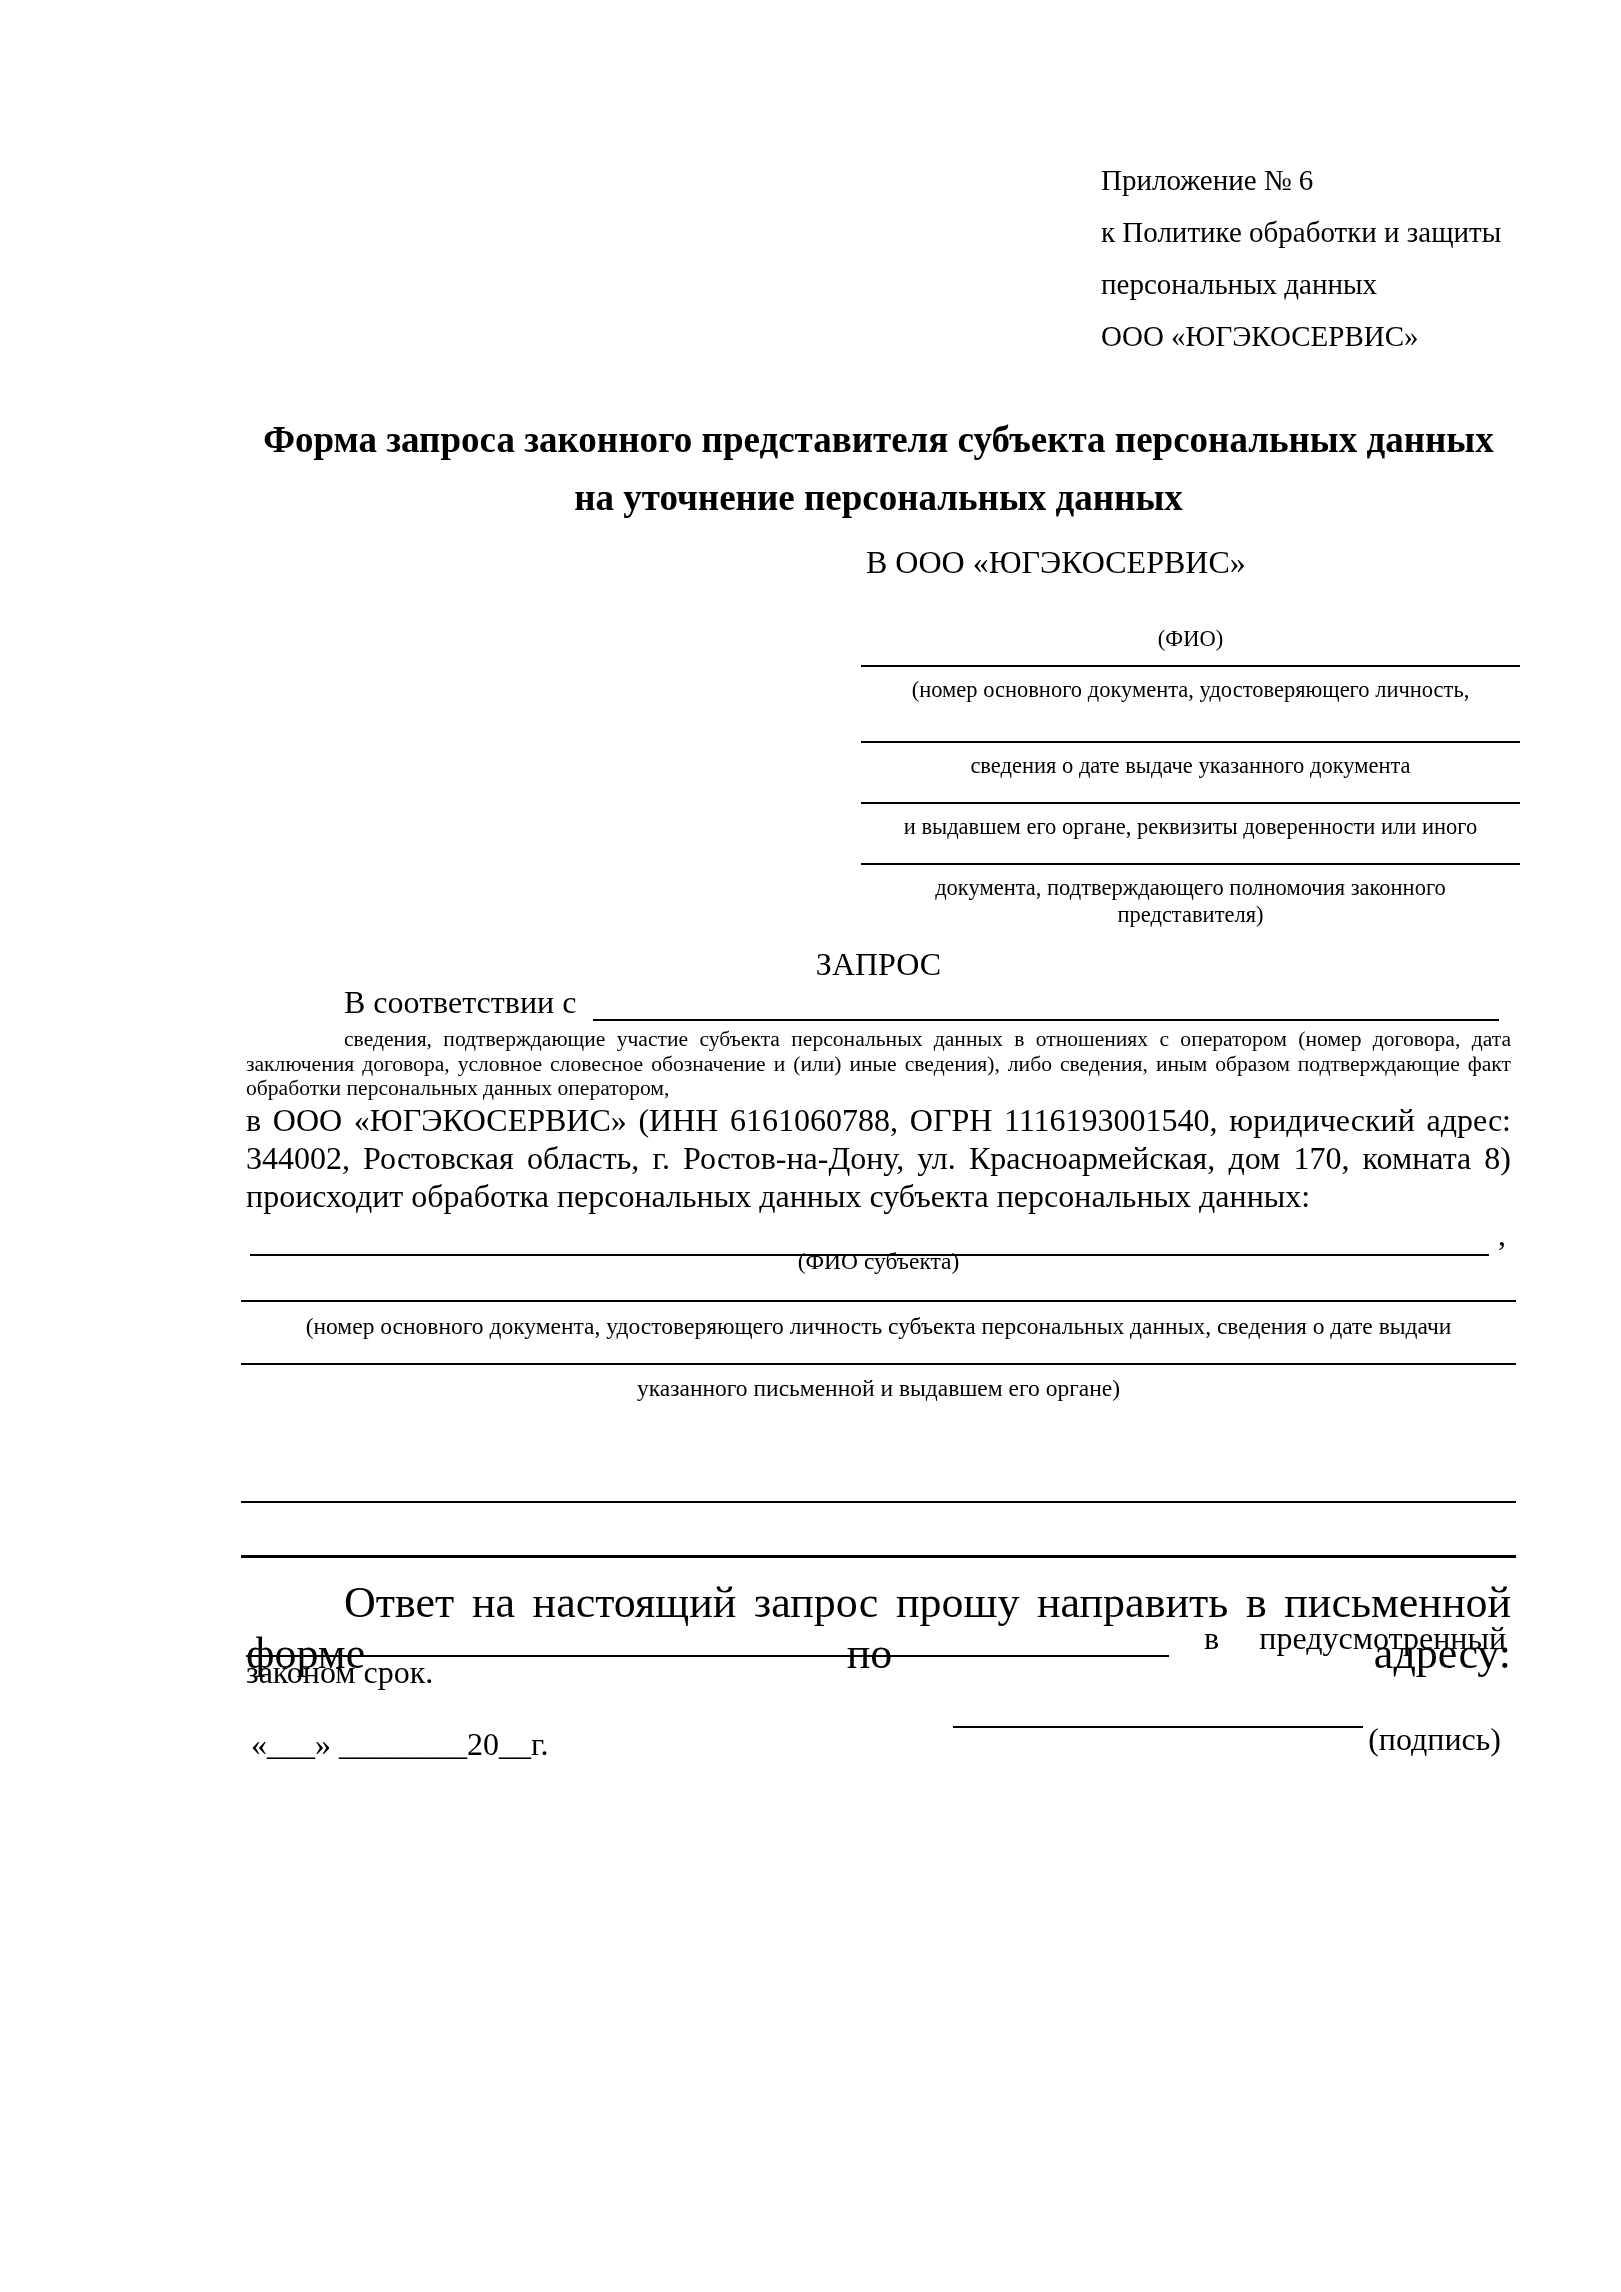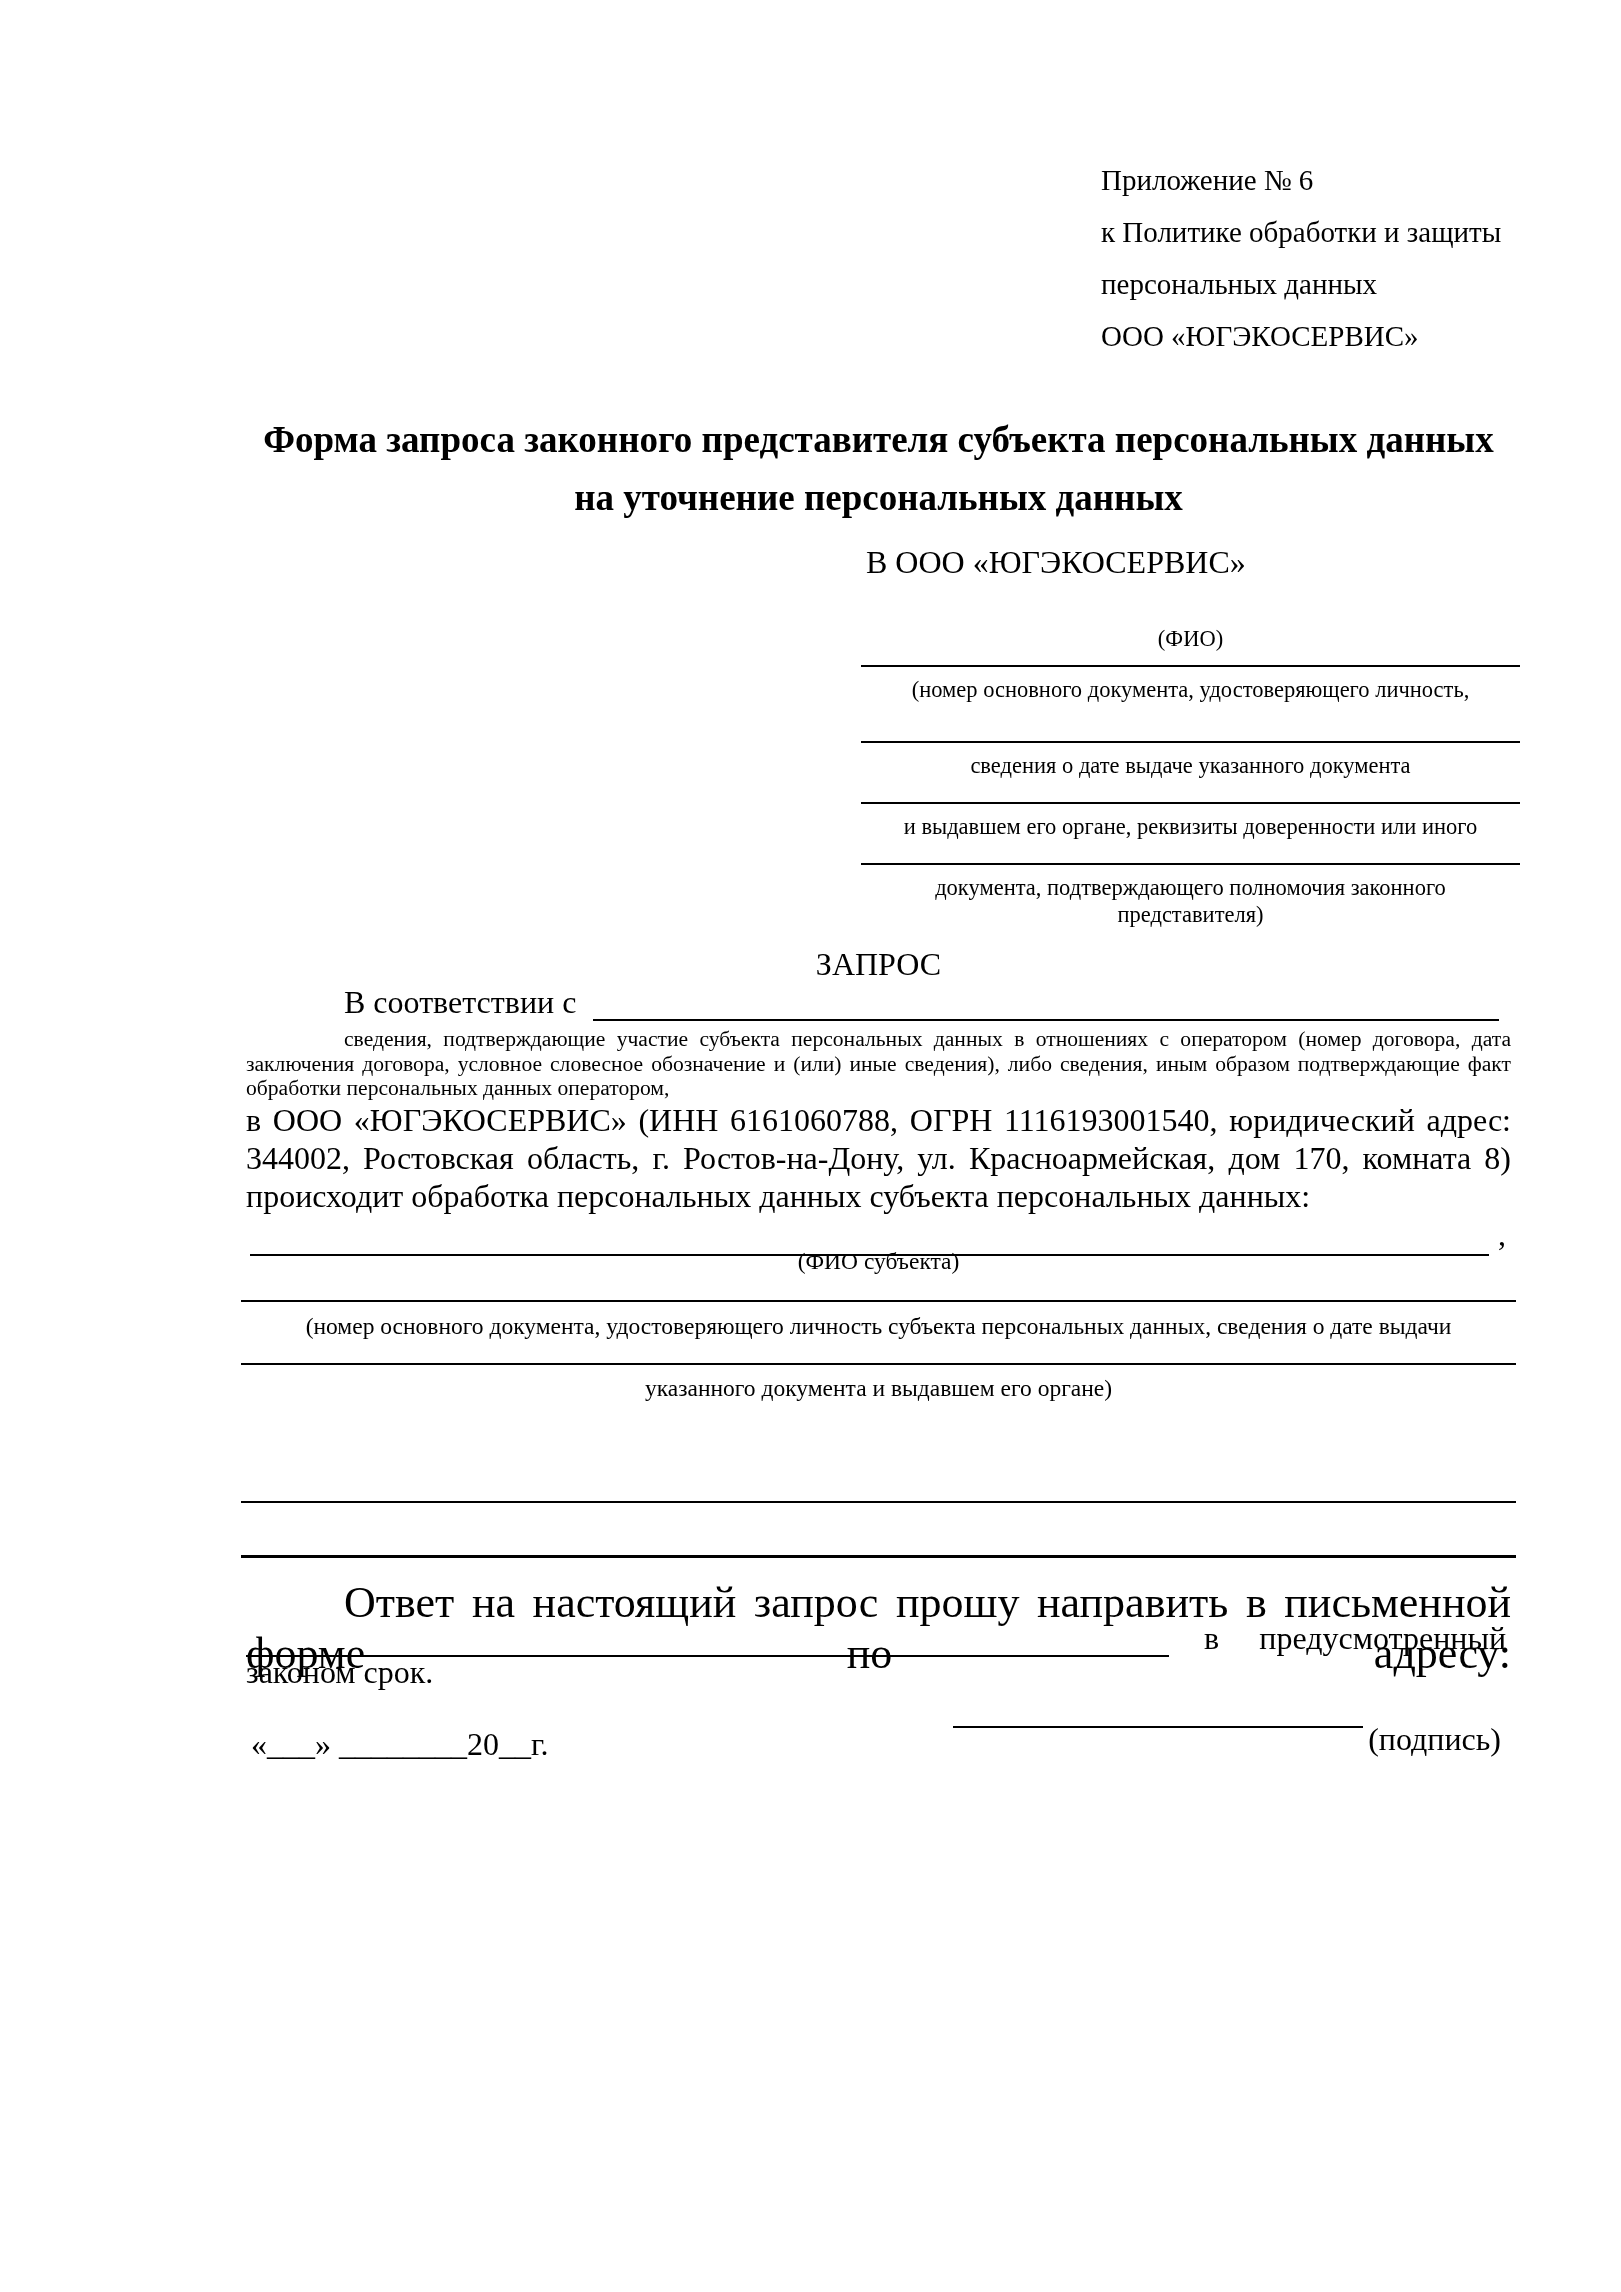--- a/index.html
+++ b/index.html
@@ -108,21 +108,21 @@
   <div class="abs col fio-row">
     <span class="fill-line"></span>
     <span>,</span>
   </div>
   <div class="abs col fio-subj-cap">(ФИО субъекта)</div>
 
   <div class="abs col rule ruleA"></div>
   <div class="abs col capA">(номер основного документа, удостоверяющего личность субъекта персональных данных, сведения о дате выдачи</div>
 
   <div class="abs col rule ruleB"></div>
-  <div class="abs col capB">указанного документа и выдавшем его органе)</div>
+  <div class="abs col capB">указанного письменной и выдавшем его органе)</div>
 
 
   <div class="abs col rule ruleC"></div>
   <div class="abs col rule ruleD"></div>
 
   <div class="abs col reply1">Ответ на настоящий запрос прошу направить в письменной форме по адресу:</div>
 
   <div class="abs col reply2">
     <span class="long-line"></span>
     <span>в</span>

